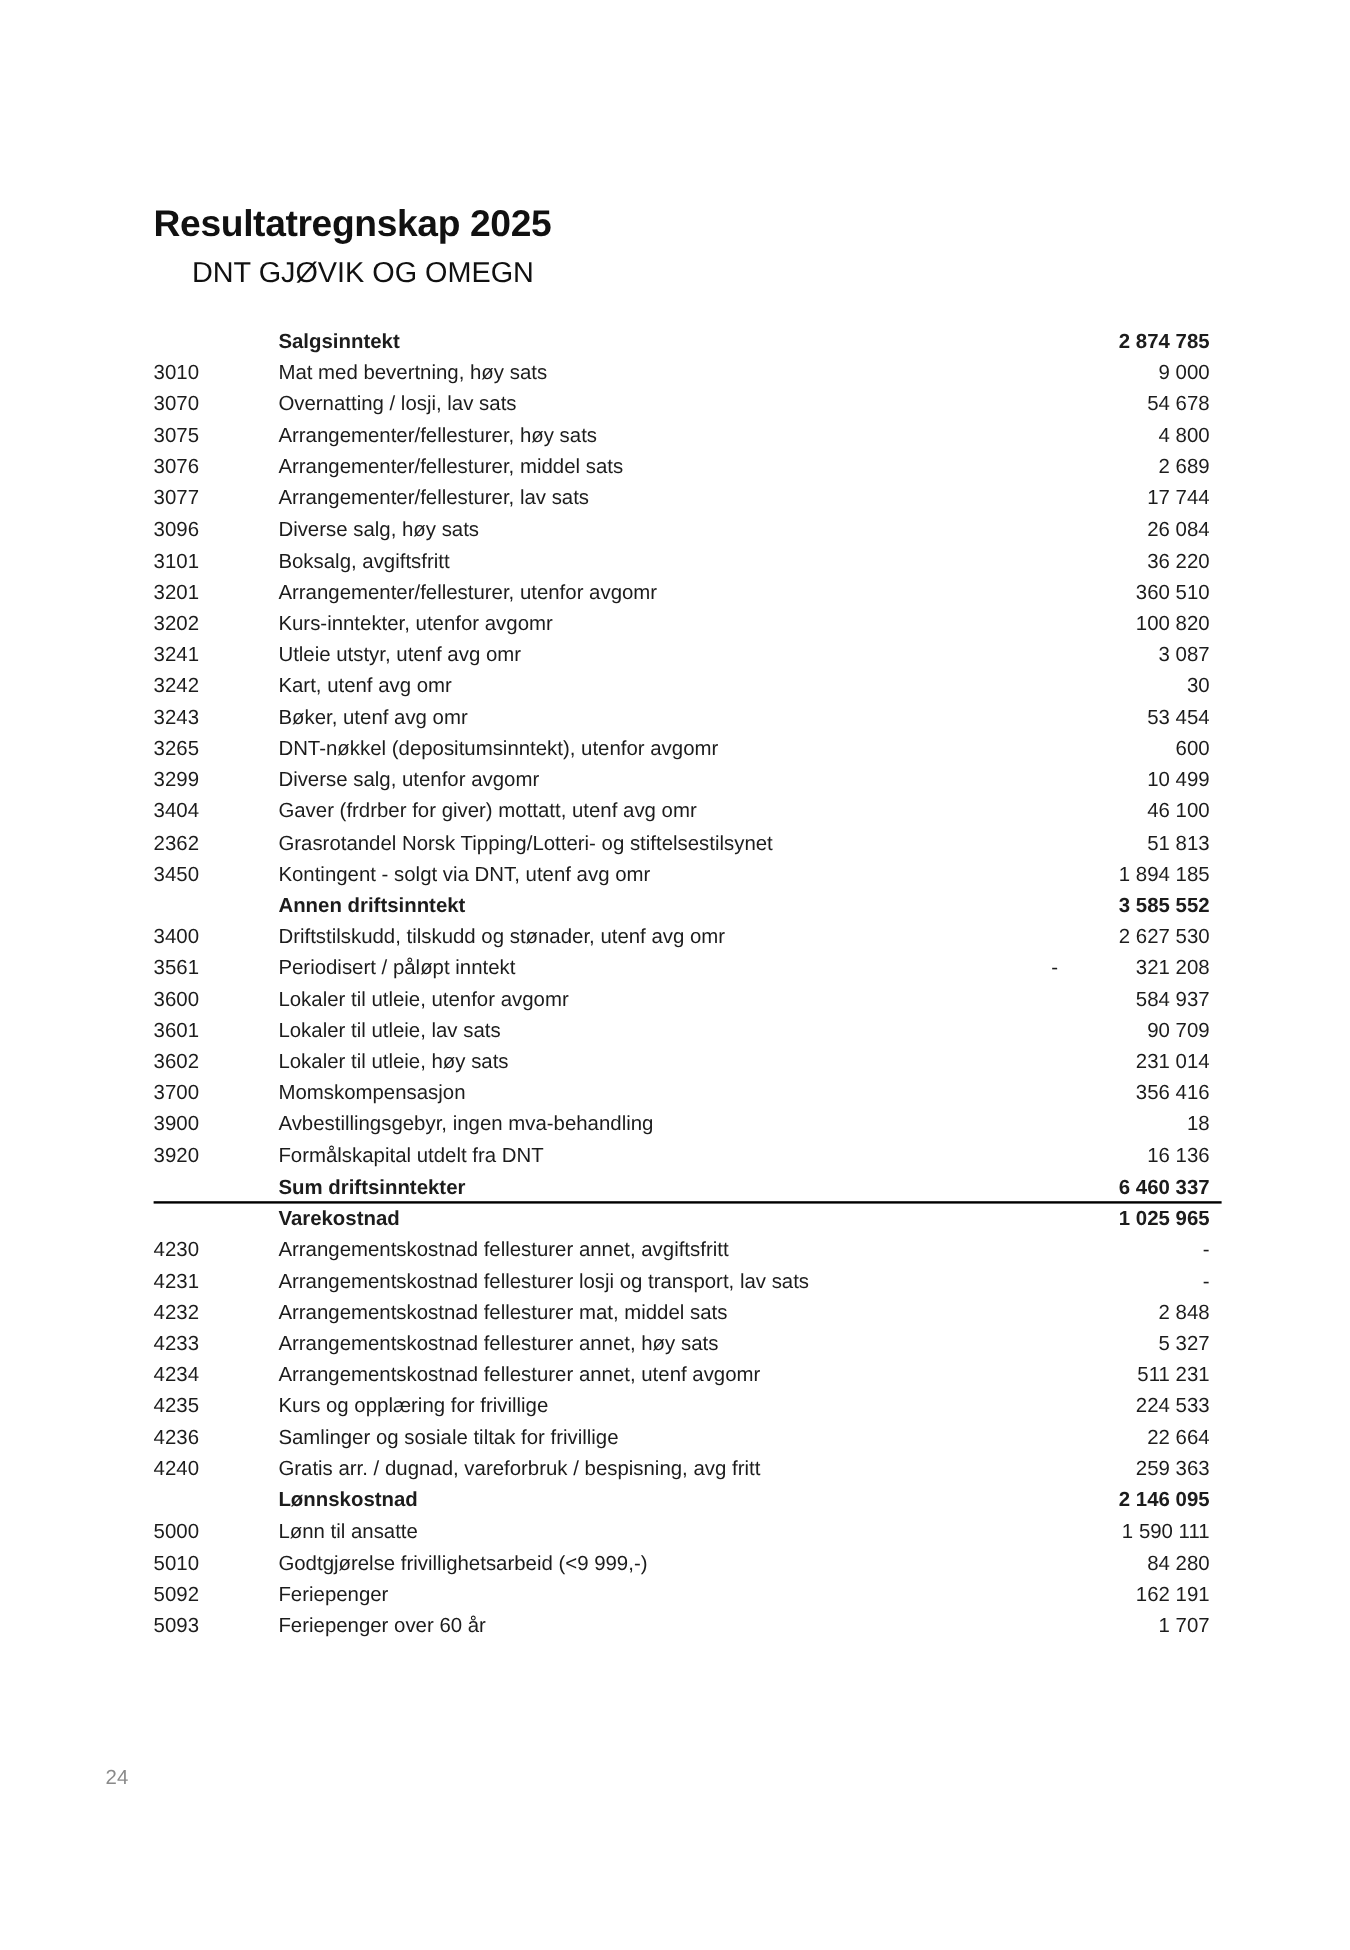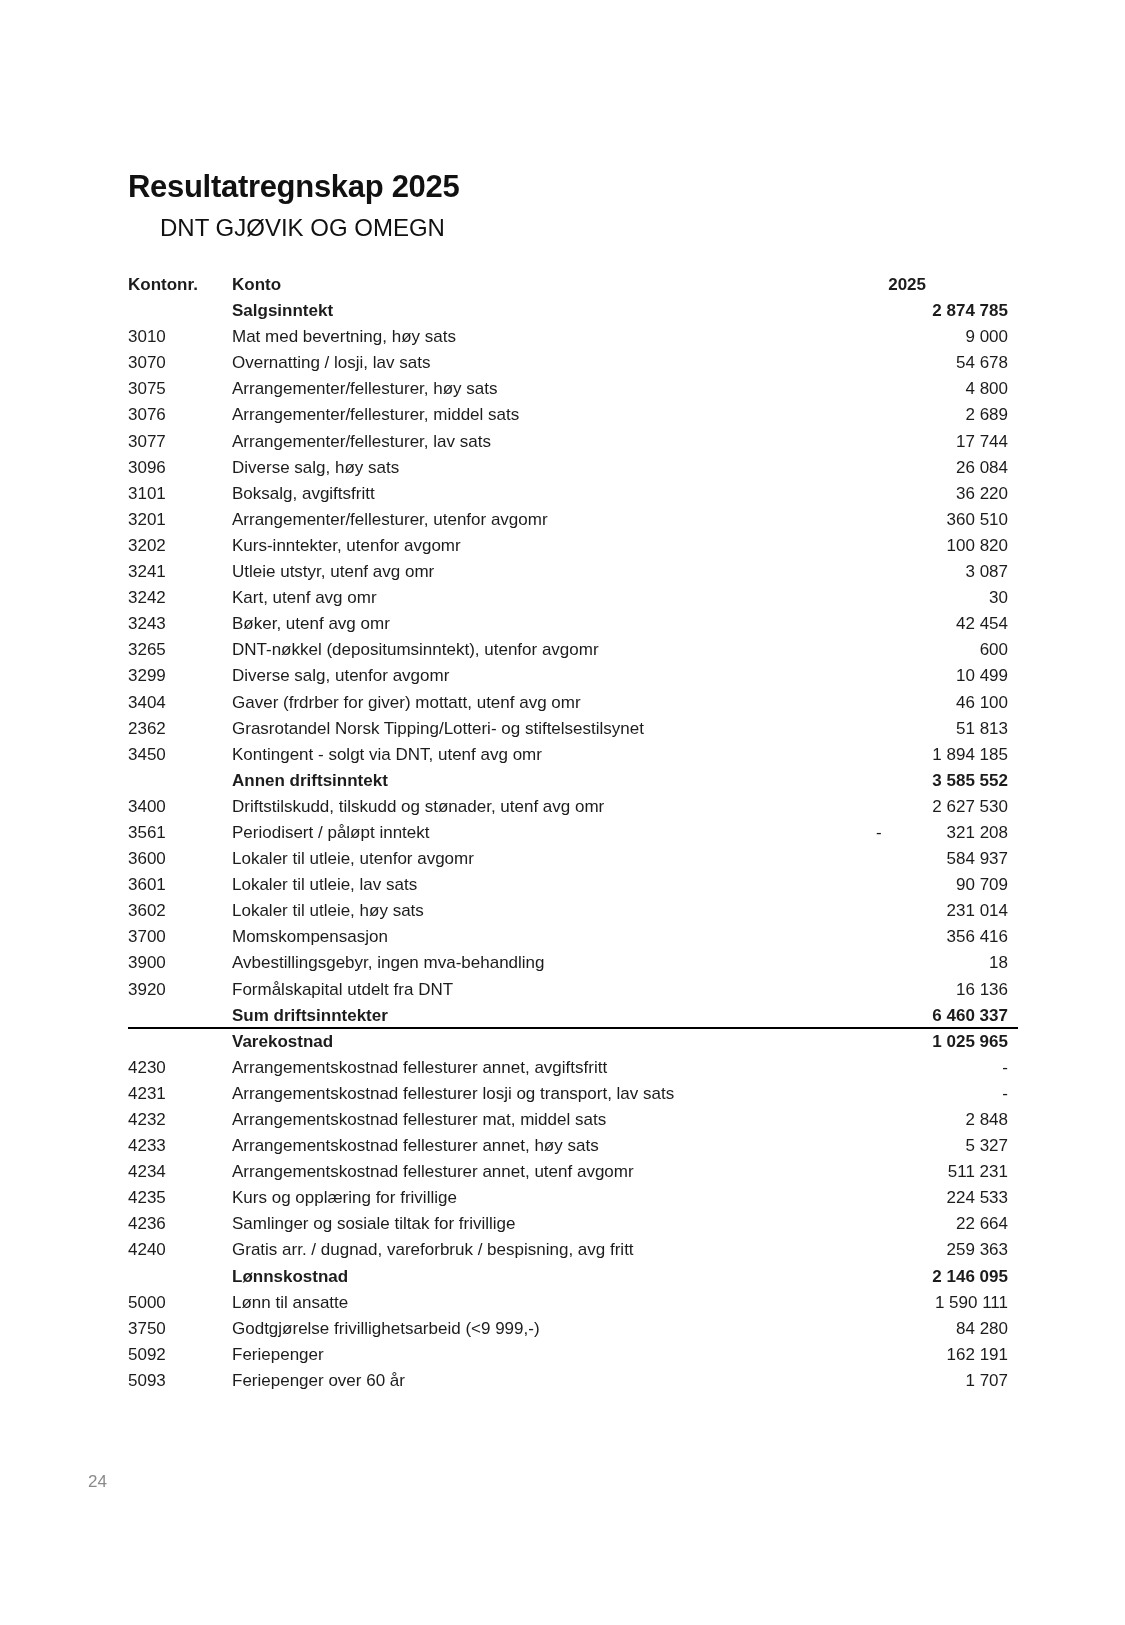--- a/index.html
+++ b/index.html
@@ -82,25 +82,20 @@
 </style>
 </head>
 <body>
 
 <div class="page">
 
   <h1 class="title">Resultatregnskap 2025</h1>
   <h2 class="subtitle">DNT GJØVIK OG OMEGN</h2>
 
   <div class="table">
-    <div class="row header">
-      <span class="c-nr">Kontonr.</span>
-      <span class="c-label">Konto</span>
-      <span class="c-val year">2025</span>
-    </div>
     <div id="table-body">
         <div class="row bold">
     <span class="c-nr"></span>
     <span class="c-label">Salgsinntekt</span>
     <span class="c-val">
       
       <span class="num">2 874 785</span>
     </span>
   </div>
         <div class="row">
@@ -189,21 +184,21 @@
     <span class="c-val">
       
       <span class="num">30</span>
     </span>
   </div>
         <div class="row">
     <span class="c-nr">3243</span>
     <span class="c-label">Bøker, utenf avg omr</span>
     <span class="c-val">
       
-      <span class="num">42 454</span>
+      <span class="num">53 454</span>
     </span>
   </div>
         <div class="row">
     <span class="c-nr">3265</span>
     <span class="c-label">DNT-nøkkel (depositumsinntekt), utenfor avgomr</span>
     <span class="c-val">
       
       <span class="num">600</span>
     </span>
   </div>
@@ -401,21 +396,21 @@
   </div>
         <div class="row">
     <span class="c-nr">5000</span>
     <span class="c-label">Lønn til ansatte</span>
     <span class="c-val">
       
       <span class="num">1 590 111</span>
     </span>
   </div>
         <div class="row">
-    <span class="c-nr">3750</span>
+    <span class="c-nr">5010</span>
     <span class="c-label">Godtgjørelse frivillighetsarbeid (&lt;9 999,-)</span>
     <span class="c-val">
       
       <span class="num">84 280</span>
     </span>
   </div>
         <div class="row">
     <span class="c-nr">5092</span>
     <span class="c-label">Feriepenger</span>
     <span class="c-val">

